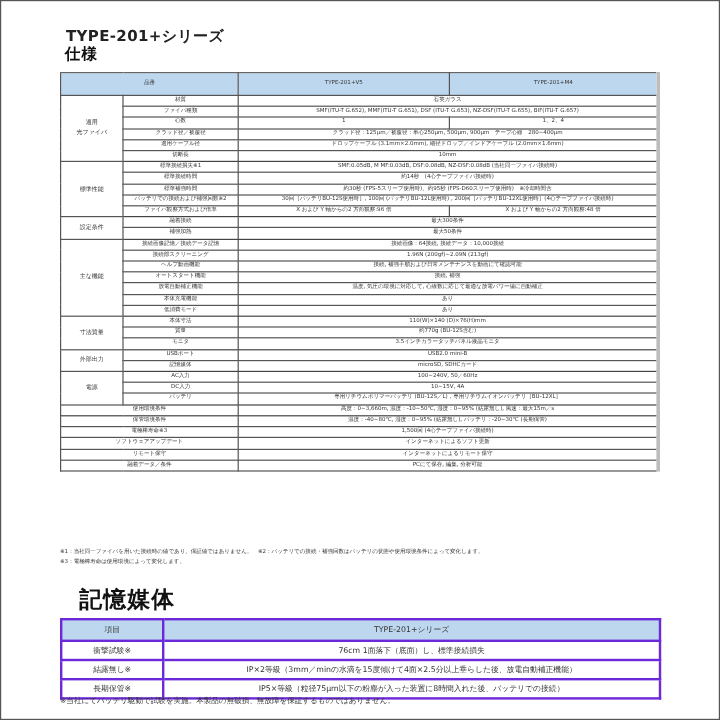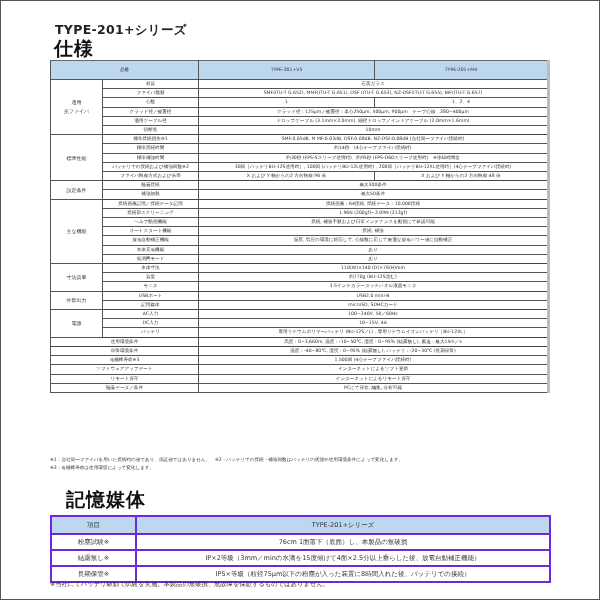--- a/index.html
+++ b/index.html
@@ -1,21 +1,21 @@
 <!DOCTYPE html>
 <html><head>
 <meta charset="utf-8">
 <style>
   html, body { margin: 0; padding: 0; background: #ffffff; }
   body { width: 600px; height: 600px; position: relative; overflow: hidden;
          font-family: "DejaVu Sans", "Liberation Sans", sans-serif; color: #333; }
   .frame { position: absolute; left: 0; top: 0; width: 598px; height: 598px;
            border: 1px solid #555; }
   .sub-title { position: absolute; left: 55px; top: 22px; font-size: 12.5px; font-weight: bold; color: #222; letter-spacing: 0.3px; }
-  .main-title { position: absolute; left: 54px; top: 36px; font-size: 19px; font-weight: bold; color: #111; letter-spacing: 1px; }
+  .main-title { position: absolute; left: 54px; top: 36px; font-size: 13px; font-weight: bold; color: #111; letter-spacing: 1px; }
 
   table.spec { position: absolute; left: 50px; top: 60px; width: 498px; border-collapse: collapse;
                table-layout: fixed; border-right: 3px solid #bdbdbd; }
   table.spec td, table.spec th { border: 1px solid #555; font-size: 4.6px; line-height: 8.2px; height: 8.2px;
                padding: 0 1px; text-align: center; white-space: nowrap; overflow: hidden; color: #333; font-weight: normal; }
   table.spec th { background: #bdd7ee; height: 18px; border-top: 1.5px solid #666; border-bottom: 1.5px solid #555; }
   table.spec td.cat { font-size: 5px; }
   table.spec tr.grp-end td { border-bottom: 1.5px solid #444; }
 
   .note { position: absolute; left: 50px; font-size: 4.6px; color: #333; white-space: nowrap; }
@@ -213,22 +213,22 @@
   <colgroup>
       <col style="width:85px">
       <col style="width:414px">
     </colgroup>
   <tbody>
       <tr>
     <th>項目</th>
     <th>TYPE-201+シリーズ</th>
   </tr>
   <tr>
-    <td>粉塵試験※</td>
-    <td>76cm 1面落下（底面）し、本製品の無破損</td>
+    <td>衝撃試験※</td>
+    <td>76cm 1面落下（底面）し、標準接続損失</td>
   </tr>
   <tr>
     <td>結露無し※</td>
     <td>IP×2等級（3mm／minの水滴を15度傾けて4面×2.5分以上垂らした後、放電自動補正機能）</td>
   </tr>
   <tr>
     <td>長期保管※</td>
     <td>IP5×等級（粒径75μm以下の粉塵が入った装置に8時間入れた後、バッテリでの接続）</td>
   </tr>
 </tbody>

